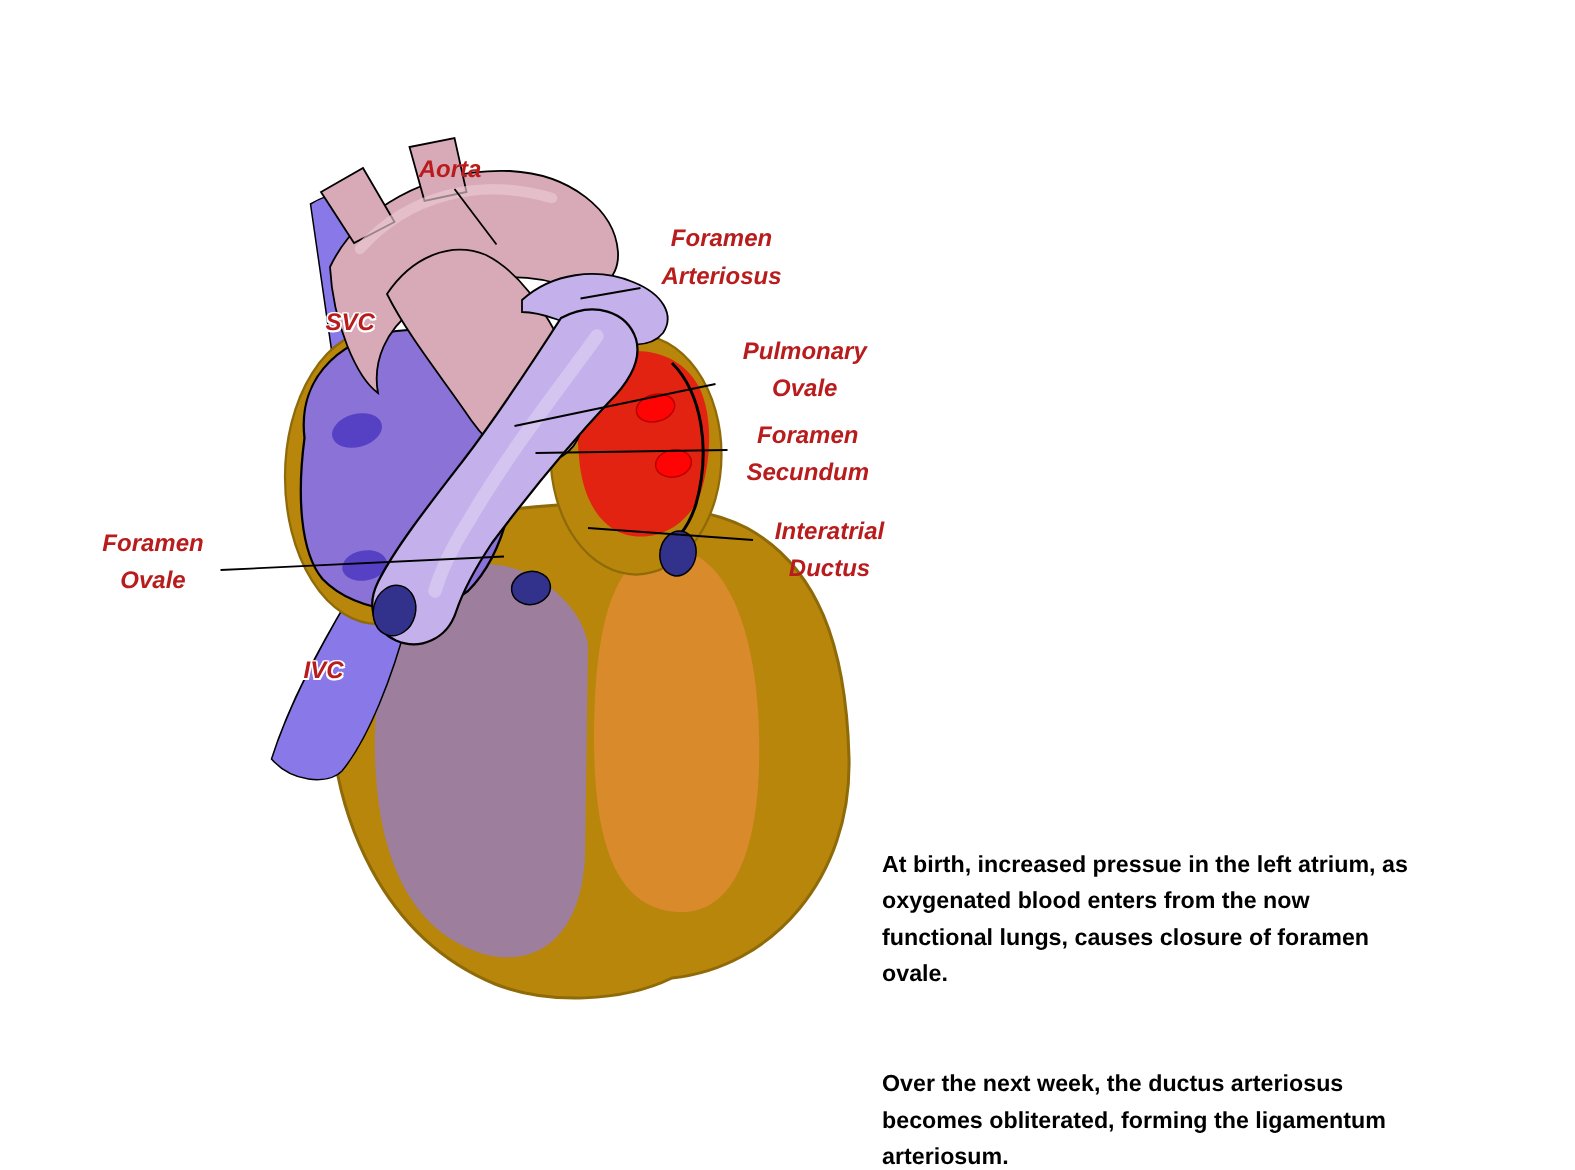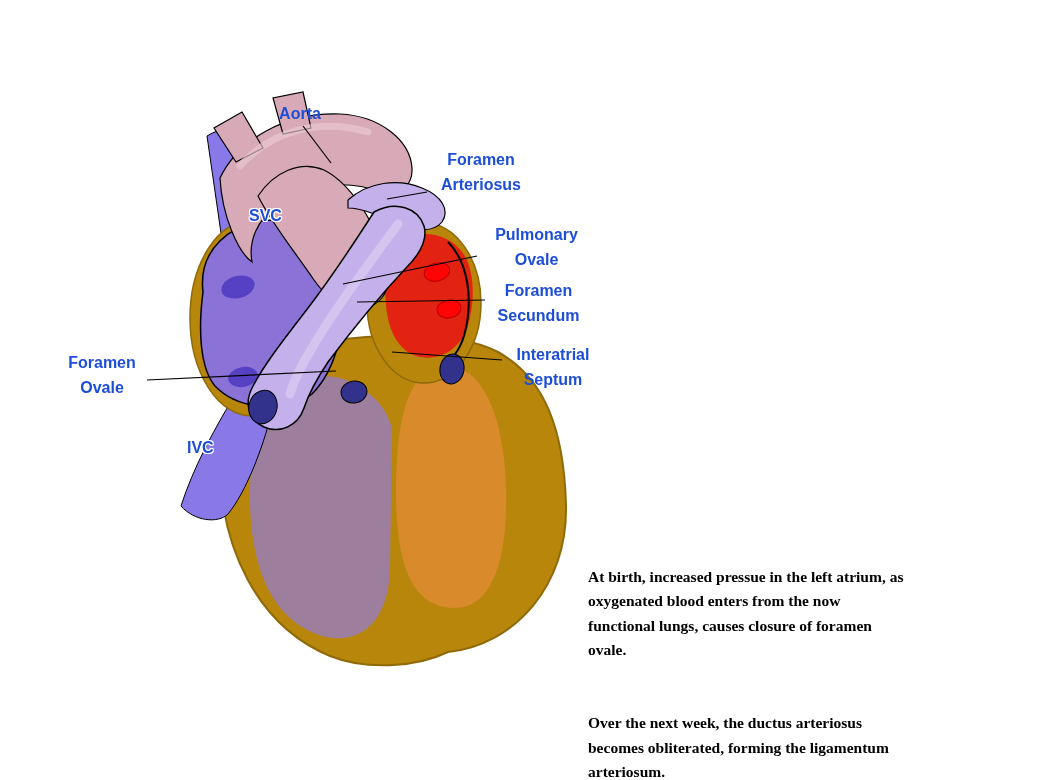--- a/index.html
+++ b/index.html
@@ -12,36 +12,37 @@
     overflow:hidden;
   }
   .stage svg{position:absolute;left:0;top:0;}
   .lbl{
     position:absolute;
     font-weight:bold;
     font-size:16px;
     line-height:25px;
     text-align:center;
     white-space:pre-line;
-    color:#1d4ed8;
+    color:#b91c1c;
+    font-style:italic;
   }
   .lbl.halo{
     text-shadow:
       1px 0 0 #fff,-1px 0 0 #fff,0 1px 0 #fff,0 -1px 0 #fff,
       1px 1px 0 #fff,-1px -1px 0 #fff,1px -1px 0 #fff,-1px 1px 0 #fff;
   }
   .notes{
     position:absolute;
     left:588px;top:540px;width:436px;
     font-weight:bold;
     font-size:15.5px;
     line-height:24.5px;
     white-space:pre-line;
   }
-  .notes p{margin:0 0 24px 0;font-family:Liberation Serif, serif;}
+  .notes p{margin:0 0 24px 0;}
 </style>
 </head>
 <body>
 
 <div class="stage">
 
   <svg width="1050" height="780" viewBox="0 0 1050 780">
 
     <path stroke="#000000" stroke-width="1" d="M207,136 C220,128 235,126 246,128 L266,246 C252,254 236,256 224,254 Z" fill="#8878E8"></path>
 
@@ -131,35 +132,35 @@
     <line x1="485" y1="300" x2="357" y2="302" stroke="#000000" stroke-width="1.2"></line>
     <line x1="502" y1="360" x2="392" y2="352" stroke="#000000" stroke-width="1.2"></line>
     <line x1="147" y1="380" x2="336" y2="371" stroke="#000000" stroke-width="1.2"></line>
   </svg>
 
   <div class="lbl" style="left:250px;top:101px;width:100px;">Aorta</div>
 
   <div class="lbl" style="left:418px;top:147px;width:126px;">Foramen
 Arteriosus</div>
 
-  <div class="lbl halo" style="left:217px;top:203px;width:46px;text-align:left;margin-left:32px;">SVC</div>
+  <div class="lbl halo" style="left:217px;top:203px;width:46px;text-align:left;">SVC</div>
 
   <div class="lbl" style="left:474px;top:222px;width:125px;">Pulmonary
 Ovale</div>
 
   <div class="lbl" style="left:476px;top:278px;width:125px;">Foramen
 Secundum</div>
 
   <div class="lbl" style="left:490px;top:342px;width:126px;">Interatrial
-Septum</div>
+Ductus</div>
 
   <div class="lbl" style="left:40px;top:350px;width:124px;">Foramen
 Ovale</div>
 
-  <div class="lbl halo" style="left:187px;top:435px;width:42px;text-align:left;">IVC</div>
+  <div class="lbl halo" style="left:187px;top:435px;width:42px;text-align:right;">IVC</div>
 
   <div class="notes">
     <p>At birth, increased pressue in the left atrium, as
 oxygenated blood enters from the now
 functional lungs, causes closure of foramen
 ovale.</p>
     <p>Over the next week, the ductus arteriosus
 becomes obliterated, forming the ligamentum
 arteriosum.</p>
   </div>

